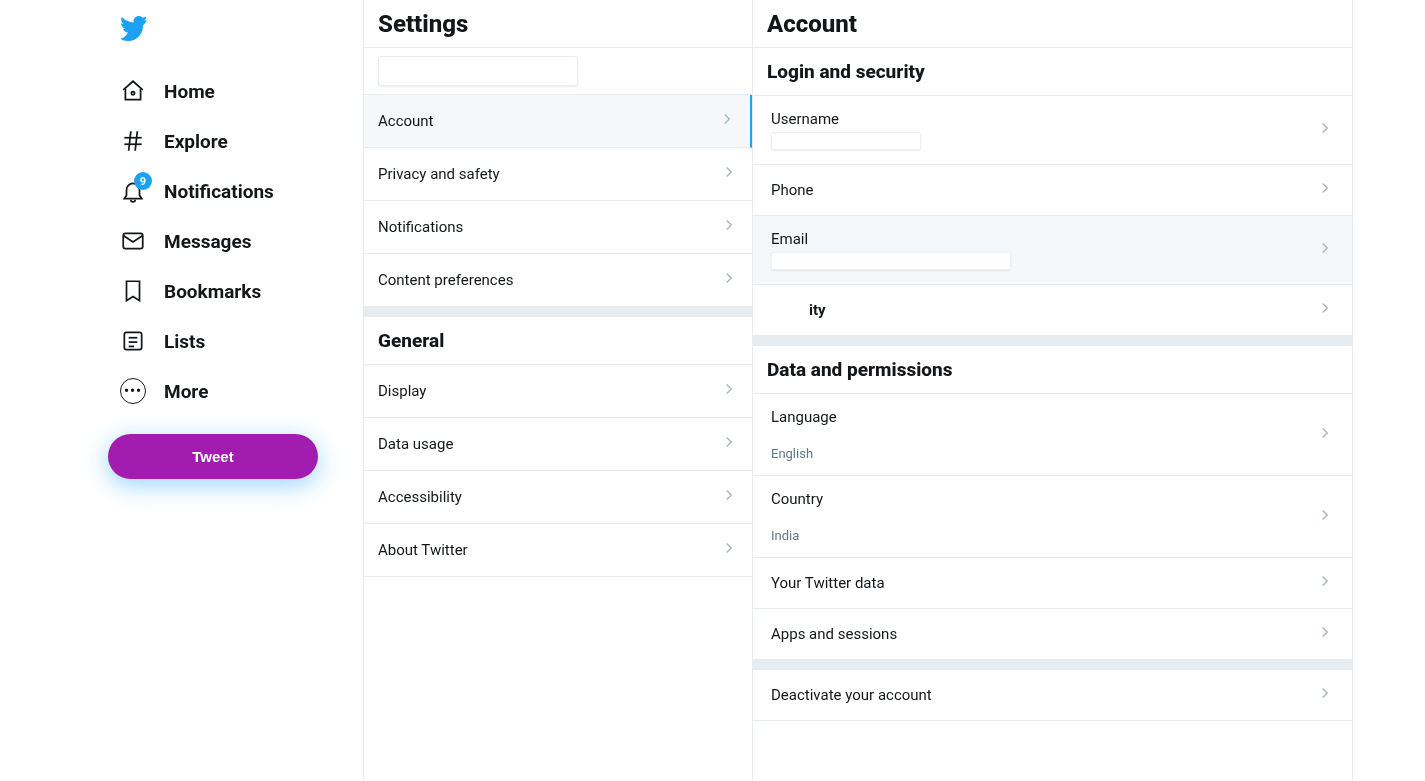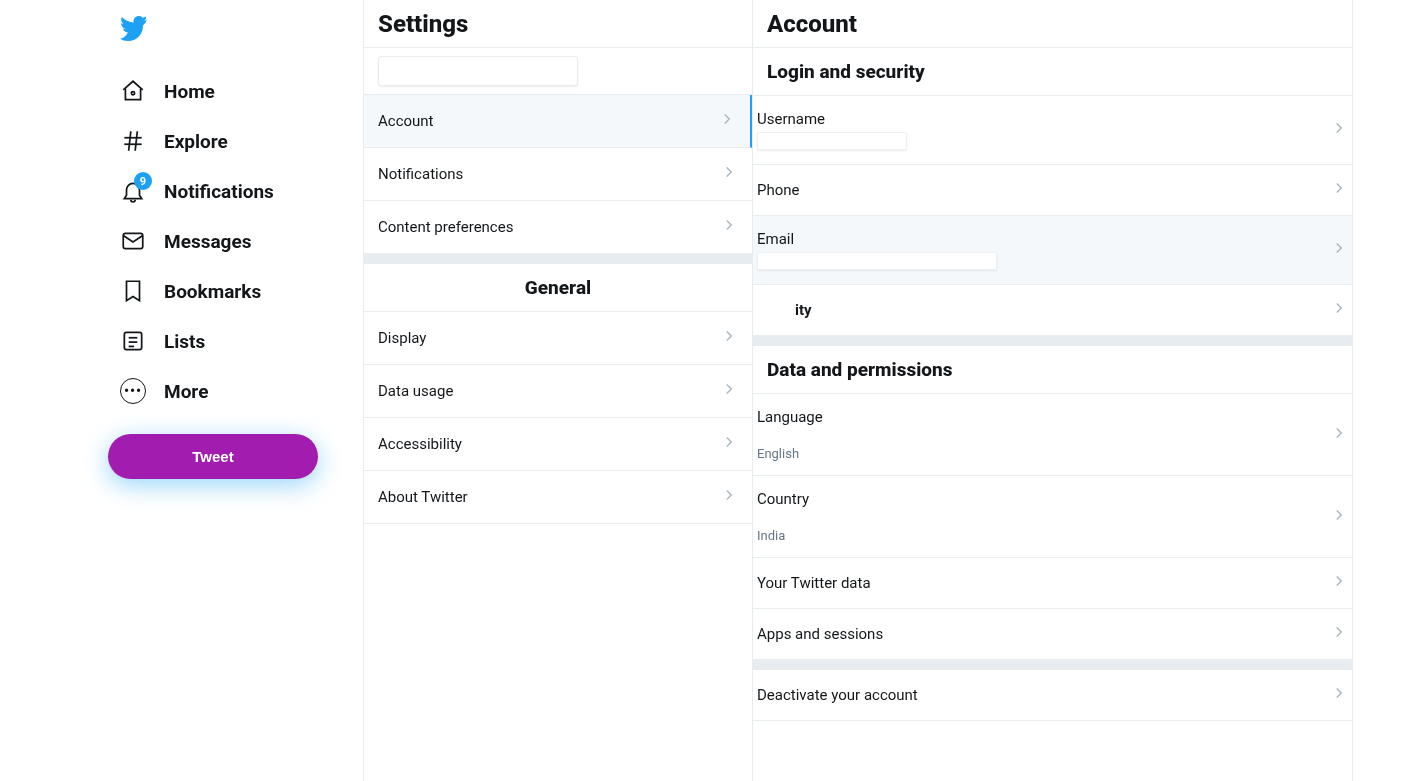--- a/index.html
+++ b/index.html
@@ -126,39 +126,38 @@
   }
   .section-gap {
     height: 10px;
     background: #e6ecf0;
   }
   .section-head {
     font-weight:800;
     font-size:19px;
     padding: 12px 14px 12px 14px;
     border-bottom:1px solid #e6ecf0;
-    text-align:center;
   }
   .chevron svg { width:18px;height:18px;stroke:#aab8c2;fill:none;stroke-width:2;}
   
   .col-account {
     width: 600px;
     border-right:1px solid #e6ecf0;
   }
   .section-title {
     font-weight:800;
     font-size:19px;
     padding: 12px 14px;
     border-bottom:1px solid #e6ecf0;
   }
   .acct-row {
     display:flex;
     align-items:center;
     justify-content:space-between;
-    padding: 14px 4px;
+    padding: 14px 18px;
     border-bottom:1px solid #e6ecf0;
     cursor:pointer;
   }
   .acct-row.hover { background:#f5f8fa; }
   .acct-row .stack { display:flex; flex-direction:column; }
   .acct-row .primary { font-size:15px; color:#14171a; }
   .acct-row .secondary { font-size:13px; color:#657786; margin-top:20px; }
   .redacted {
     margin-top:4px;
     height:18px;
@@ -264,20 +263,26 @@
       <div class="search-box" placeholder=""></div>
     </div>
 
     <div class="settings-row active">
       <span>Account</span>
       <span class="chevron"><svg viewBox="0 0 24 24">
             <polyline points="9 6 15 12 9 18"></polyline>
           </svg></span>
     </div>
     <div class="settings-row">
+      <span>Privacy and safety</span>
+      <span class="chevron"><svg viewBox="0 0 24 24">
+            <polyline points="9 6 15 12 9 18"></polyline>
+          </svg></span>
+    </div>
+    <div class="settings-row">
       <span>Notifications</span>
       <span class="chevron"><svg viewBox="0 0 24 24">
             <polyline points="9 6 15 12 9 18"></polyline>
           </svg></span>
     </div>
     <div class="settings-row">
       <span>Content preferences</span>
       <span class="chevron"><svg viewBox="0 0 24 24">
             <polyline points="9 6 15 12 9 18"></polyline>
           </svg></span>

